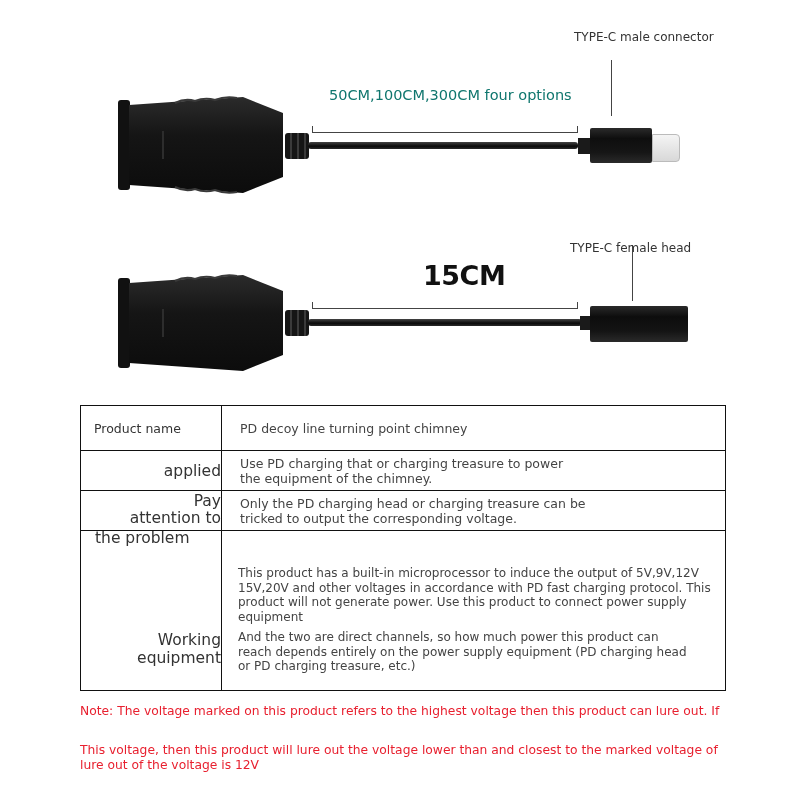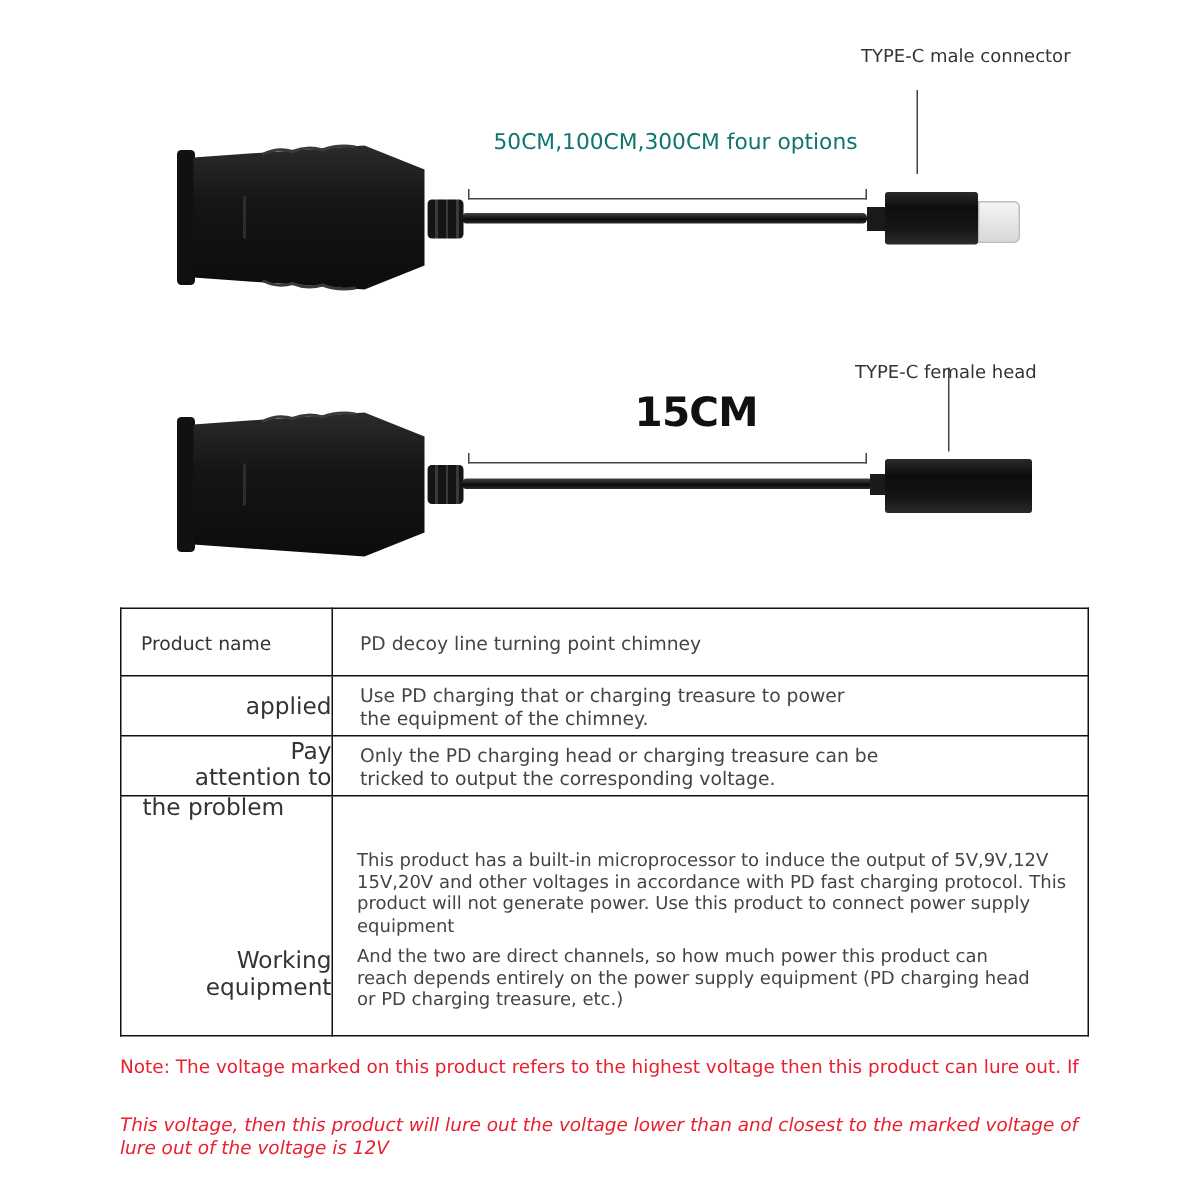--- a/index.html
+++ b/index.html
@@ -131,16 +131,16 @@
         <div>or PD charging treasure, etc.)</div>
       </div>
     </td>
   </tr>
 </tbody>
   </table>
 
 <div class="note" style="top:704px;">
   <div>Note: The voltage marked on this product refers to the highest voltage then this product can lure out. If</div>
 </div>
-<div class="note" style="top:743px;font-style:italic;">
+<div class="note" style="top:743px;">
   <div>This voltage, then this product will lure out the voltage lower than and closest to the marked voltage of</div>
   <div>lure out of the voltage is 12V</div>
 </div>
 
 </body></html>

